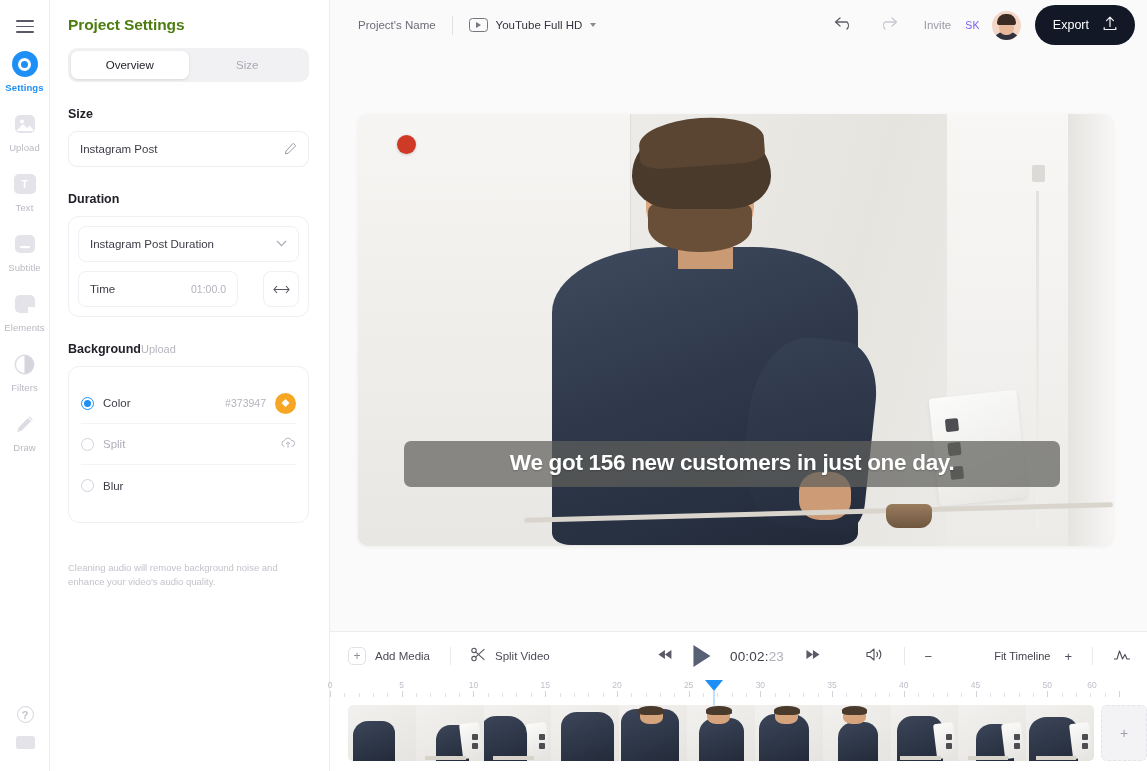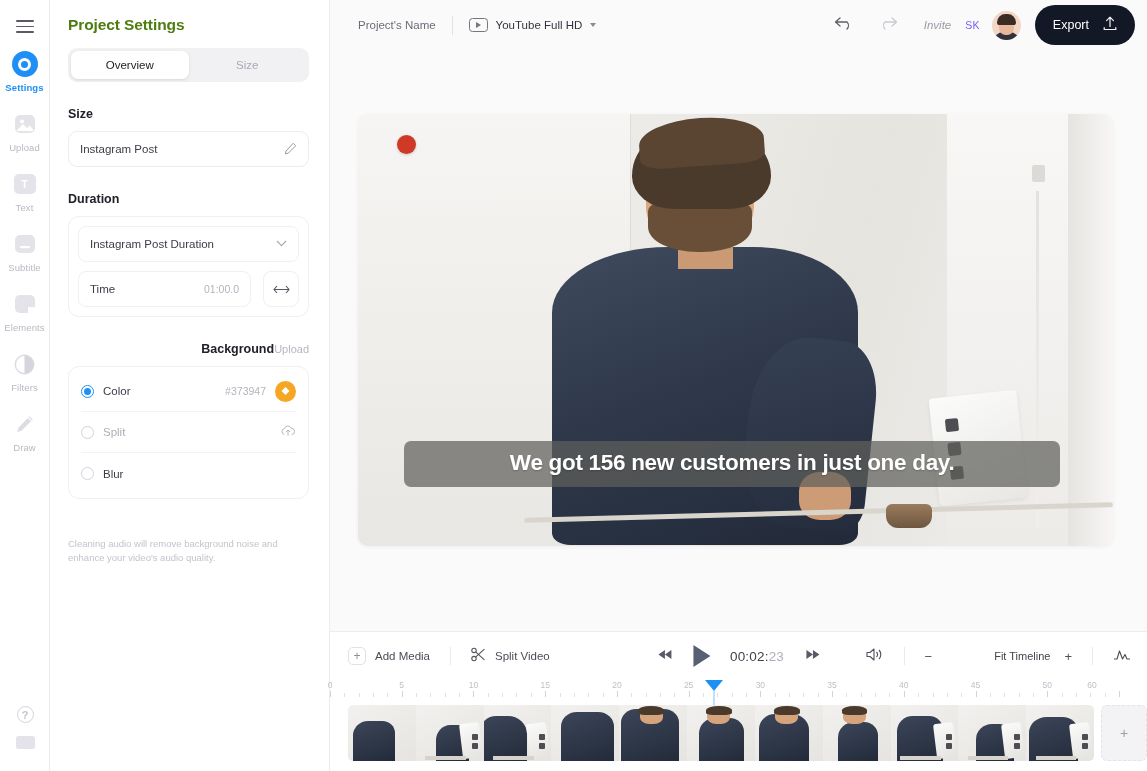--- a/index.html
+++ b/index.html
@@ -54,43 +54,43 @@
   }
   .panel-title { font-size: 15.5px; font-weight: 700; color: #4d7c0f; letter-spacing: -.1px; }
 
   .tabs { margin-top: 14px; height: 34px; background: #f1f1f4; border-radius: 9px;
     display: flex; padding: 3px; }
   .tab { flex: 1; display: flex; align-items: center; justify-content: center;
     font-size: 11.5px; color: #a9a9b4; border-radius: 7px; cursor: pointer; }
   .tab.active { background: #fff; color: #222229; box-shadow: 0 1px 3px rgba(0,0,0,.10); }
 
   .sec-label { font-size: 12.5px; font-weight: 700; color: #21212a; margin-top: 25px; }
-  .sec-row { display: flex; align-items: baseline; justify-content: flex-end; margin-top: 25px; }
+  .sec-row { display: flex; align-items: baseline; justify-content: flex-start; margin-top: 25px; }
   .sec-link { font-size: 11px; color: #b6b6c0; cursor: pointer; }
 
   .field {
     margin-top: 10px; height: 36px; border: 1px solid #ededf1; border-radius: 9px;
     display: flex; align-items: center; padding: 0 11px; justify-content: space-between;
     background: #fff;
   }
   .field-txt { font-size: 11.5px; color: #3c3c47; }
   .pen { color: #9a9aa6; font-size: 11px; }
 
   .card { margin-top: 10px; border: 1px solid #efeff3; border-radius: 11px; padding: 9px; }
   .sub-field { height: 36px; border: 1px solid #f0f0f4; border-radius: 8px;
     display: flex; align-items: center; justify-content: space-between; padding: 0 11px; }
   .chev { color: #aaaab6; font-size: 9px; }
-  .time-row { display: flex; gap: 12px; margin-top: 9px; }
+  .time-row { display: flex; gap: 25px; margin-top: 9px; }
   .time-field { flex: 1; height: 36px; border: 1px solid #f0f0f4; border-radius: 8px;
     display: flex; align-items: center; justify-content: space-between; padding: 0 11px; }
   .time-val { font-size: 10.5px; color: #b3b3bd; }
   .arrow-btn { width: 36px; height: 36px; border: 1px solid #f0f0f4; border-radius: 8px;
     display: flex; align-items: center; justify-content: center; color: #55555f; font-size: 12px; cursor:pointer;}
 
-  .bg-card { margin-top: 10px; border: 1px solid #efeff3; border-radius: 11px; padding: 4px 12px; }
+  .bg-card { margin-top: 10px; border: 1px solid #efeff3; border-radius: 11px; padding: 16px 12px; }
   .bg-row { height: 41px; display: flex; align-items: center; justify-content: space-between;
     border-bottom: 1px solid #f3f3f6; }
   .bg-row:last-child { border-bottom: none; }
   .bg-left { display: flex; align-items: center; gap: 9px; }
   .radio { width: 13px; height: 13px; border-radius: 50%; border: 1.4px solid #d2d2dc;
     display:flex;align-items:center;justify-content:center; }
   .radio.on { border-color: #1e90f5; }
   .radio.on::after { content:''; width:7px;height:7px;border-radius:50%;background:#1e90f5; }
   .bg-name { font-size: 11.5px; color: #3c3c47; }
   .bg-name.muted { color: #aeaeb9; }
@@ -112,21 +112,21 @@
   .preset-ico { width: 19px; height: 14px; border: 1.3px solid #76767f; border-radius: 3.5px;
     display:flex;align-items:center;justify-content:center; }
   .preset-ico::after { content:''; border-left: 5px solid #76767f; border-top: 3.5px solid transparent;
     border-bottom: 3.5px solid transparent; margin-left:1px; }
   .preset-txt { font-size: 11.5px; color: #33333d; }
   .caret { width:0;height:0;border-left:3.5px solid transparent;border-right:3.5px solid transparent;
     border-top:4px solid #8a8a95; }
   .spacer { flex: 1; }
   .und { font-size: 17px; color: #5f5f6b; cursor:pointer; margin-right: 24px; }
   .red { font-size: 17px; color: #c9c9d2; cursor:pointer; }
-  .invite { font-size: 11.5px; color: #9b9ba6; margin: 0 14px 0 26px; cursor:pointer;font-style:italic; }
+  .invite { font-size: 11.5px; color: #9b9ba6; margin: 0 14px 0 26px; cursor:pointer; }
   .sk { font-size: 10.5px; font-weight: 400; color: #7b5cf0; letter-spacing:.3px; cursor:pointer;}
   .avatar { width: 29px; height: 29px; border-radius: 50%; margin-left: 12px; overflow:hidden;
     background: #f3d6c6; position: relative; }
   .av-hair { position:absolute; left:5px; top:3px; width:19px; height:11px; border-radius: 10px 10px 3px 3px; background:#3a2b23;}
   .av-face { position:absolute; left:7px; top:8px; width:15px; height:16px; border-radius:50% 50% 45% 45%; background:#e7b899;}
   .av-body { position:absolute; left:2px; bottom:-3px; width:25px; height:11px; border-radius:9px 9px 0 0; background:#30333d;}
   .export-btn { margin-left: 14px; height: 40px; padding: 0 18px; border-radius: 21px;
     background: #121826; color: #fff; display: flex; align-items: center; gap: 14px;
     font-size: 12.5px; cursor: pointer; }
   .up-ico { font-size: 13px; opacity:.95; }

